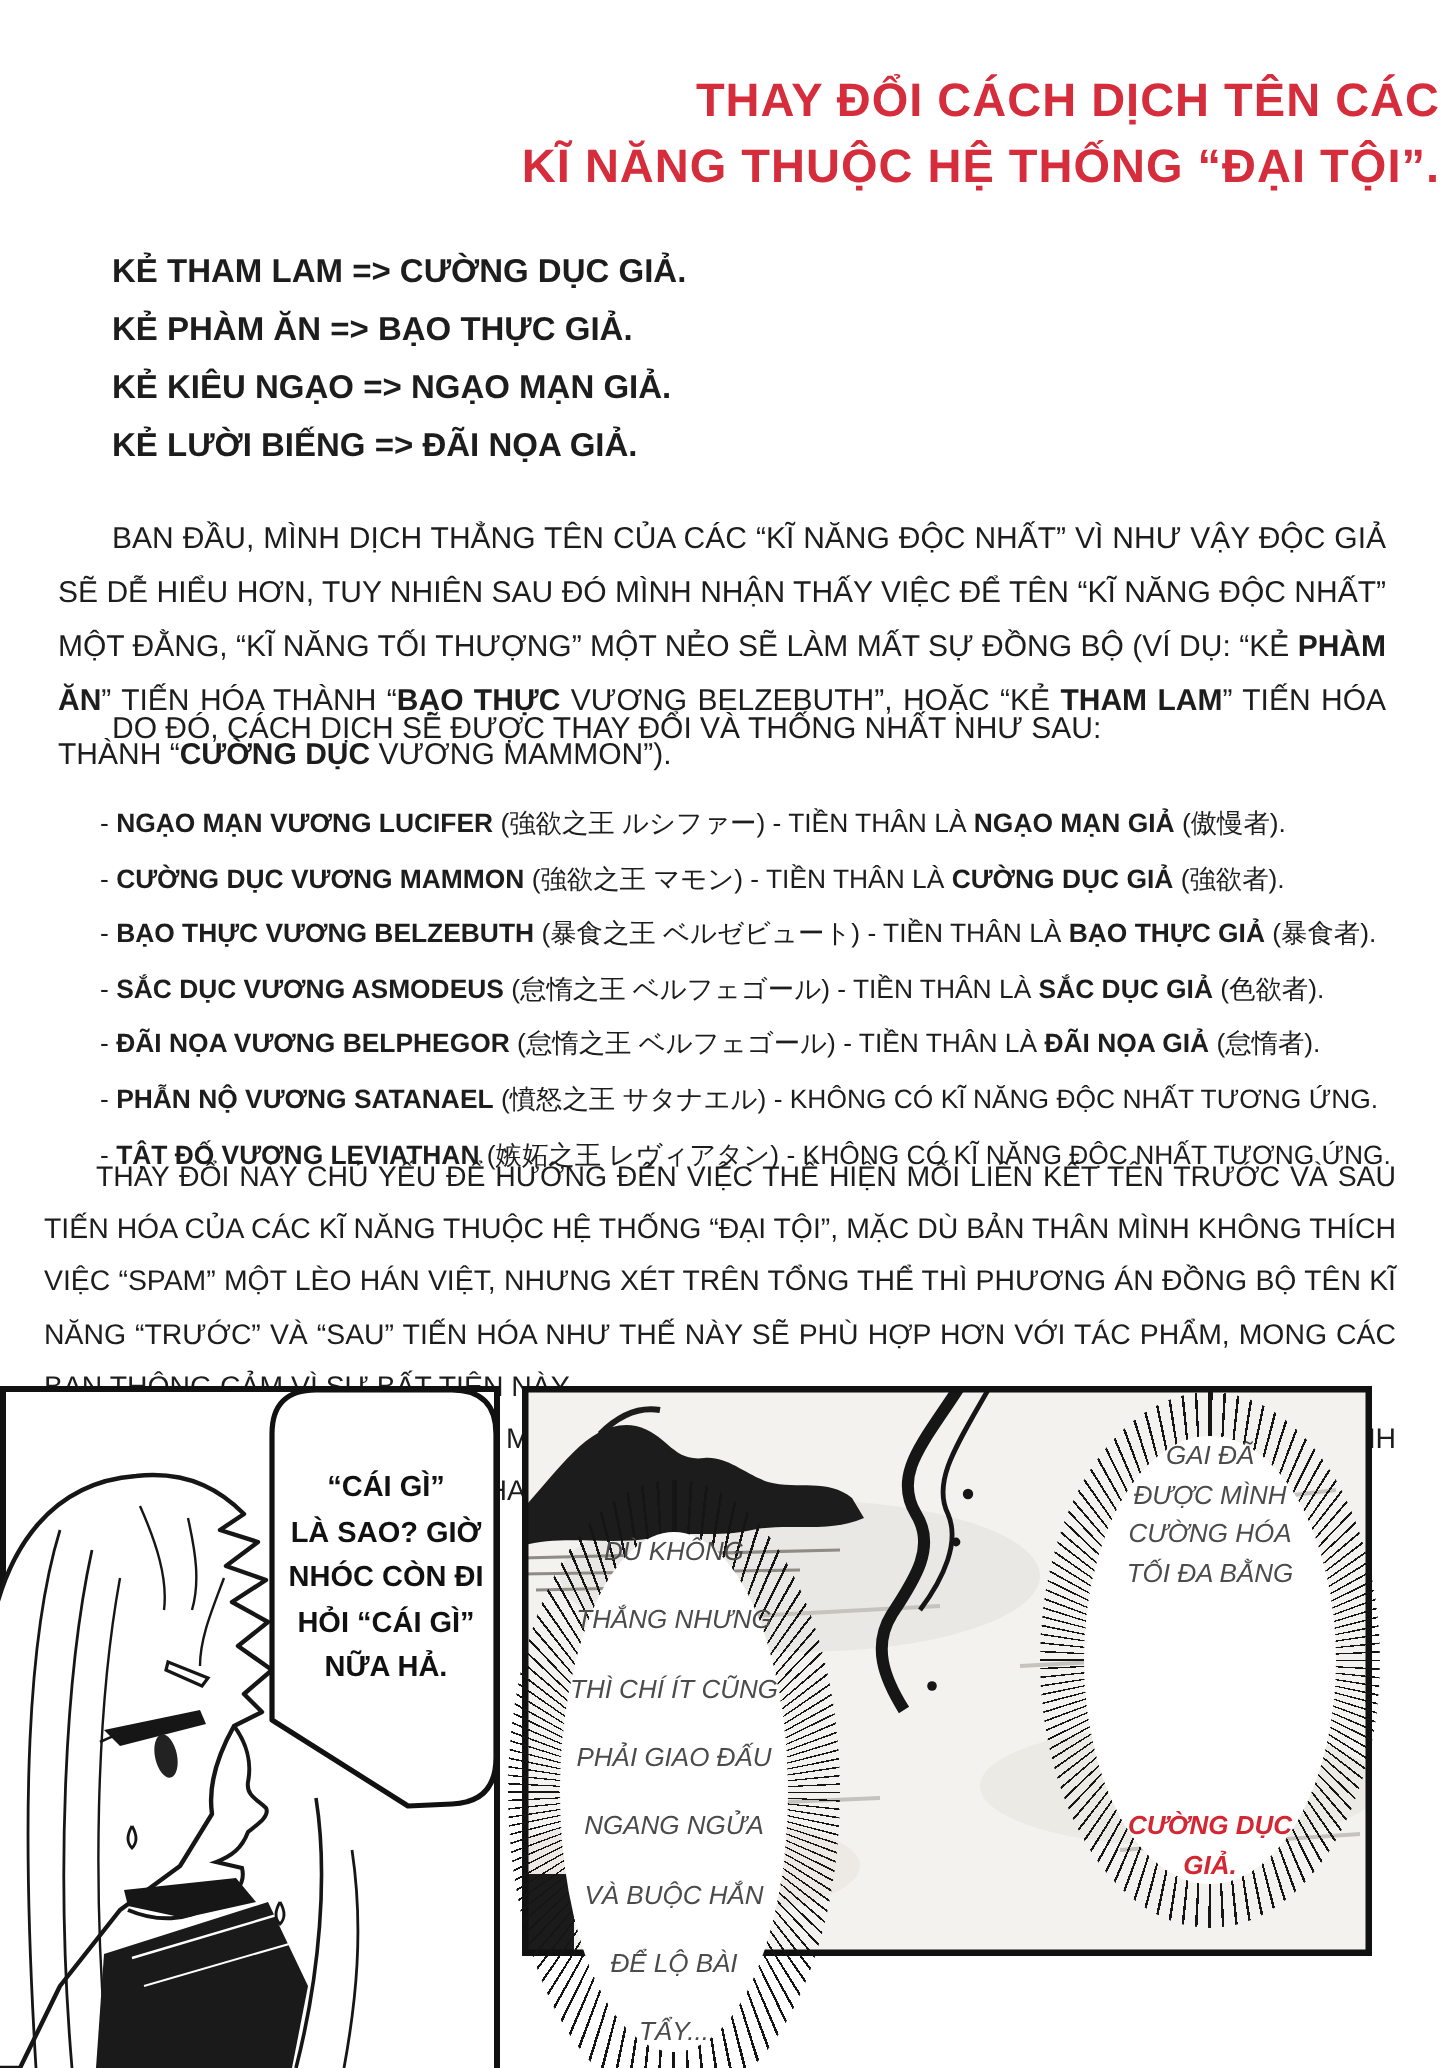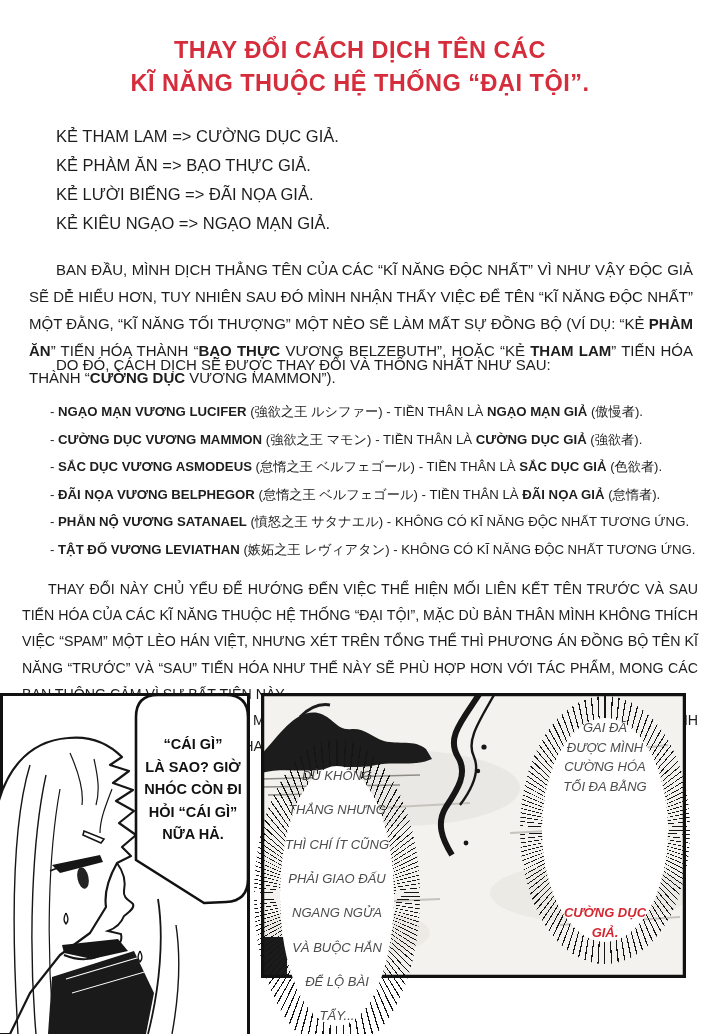--- a/index.html
+++ b/index.html
@@ -2,23 +2,23 @@
 <html><head>
 <meta charset="utf-8">
 <style>
   html,body{margin:0;padding:0;background:#ffffff;}
   body{width:720px;height:1034px;position:relative;overflow:hidden;
        font-family:"Liberation Sans",sans-serif;color:#1d1d1d;}
   .abs{position:absolute;}
   .b{font-weight:700;}
 
   
-  .title{left:0;top:34px;width:720px;text-align:center;font-weight:700;
+  .title{left:0;top:34px;width:720px;text-align:right;font-weight:700;
          font-size:23.5px;line-height:33px;letter-spacing:.5px;}
-  .rename{left:56px;top:122px;font-size:16.5px;font-weight:400;line-height:29px;white-space:nowrap;}
+  .rename{left:56px;top:122px;font-size:16.5px;font-weight:700;line-height:29px;white-space:nowrap;}
   .para{font-size:15px;line-height:27px;text-align:justify;}
   .p1{left:29px;top:236px;width:664px;text-indent:27px;margin-top:20px;}
   .note{left:29px;top:351px;width:664px;text-indent:27px;font-size:15px;line-height:27px;}
   .sinlist{left:50px;top:398px;font-size:13.2px;line-height:27.6px;white-space:nowrap;}
   .p2{left:22px;top:576px;width:676px;font-size:14.2px;line-height:26.2px;text-align:justify;}
   .p2 div{text-indent:26px;}
 
   
   .manga{left:0;top:693px;width:720px;height:352px;}
   .manga svg{position:absolute;left:0;top:0;}
@@ -39,31 +39,32 @@
 <body>
 
 <div class="abs title" style="color:#d62d3c">
     <div>THAY ĐỔI CÁCH DỊCH TÊN CÁC</div>
     <div>KĨ NĂNG THUỘC HỆ THỐNG “ĐẠI TỘI”.</div>
   </div>
 
 <div class="abs rename">
     <div>KẺ THAM LAM =&gt; CƯỜNG DỤC GIẢ.</div>
     <div>KẺ PHÀM ĂN =&gt; BẠO THỰC GIẢ.</div>
+    <div>KẺ KIÊU NGẠO =&gt; NGẠO MẠN GIẢ.</div>
     <div>KẺ LƯỜI BIẾNG =&gt; ĐÃI NỌA GIẢ.</div>
-    <div>KẺ KIÊU NGẠO =&gt; NGẠO MẠN GIẢ.</div>
   </div>
 
 <div class="abs para p1"><span>BAN ĐẦU, MÌNH DỊCH THẲNG TÊN CỦA CÁC “KĨ NĂNG ĐỘC NHẤT” VÌ NHƯ VẬY ĐỘC GIẢ SẼ DỄ HIỂU HƠN, TUY NHIÊN SAU ĐÓ MÌNH NHẬN THẤY VIỆC ĐỂ TÊN “KĨ NĂNG ĐỘC NHẤT” MỘT ĐẰNG, “KĨ NĂNG TỐI THƯỢNG” MỘT NẺO SẼ LÀM MẤT SỰ ĐỒNG BỘ (VÍ DỤ: “KẺ </span><span class="b">PHÀM ĂN</span><span>” TIẾN HÓA THÀNH “</span><span class="b">BẠO THỰC</span><span> VƯƠNG BELZEBUTH”, HOẶC “KẺ </span><span class="b">THAM LAM</span><span>” TIẾN HÓA THÀNH “</span><span class="b">CƯỜNG DỤC</span><span> VƯƠNG MAMMON”).</span></div>
 
 <div class="abs note">DO ĐÓ, CÁCH DỊCH SẼ ĐƯỢC THAY ĐỔI VÀ THỐNG NHẤT NHƯ SAU:</div>
 
 <div class="abs sinlist">
     <div><span>- </span><span class="b">NGẠO MẠN VƯƠNG LUCIFER</span><span> (強欲之王 ルシファー) - TIỀN THÂN LÀ </span><span class="b">NGẠO MẠN GIẢ</span><span> (傲慢者).</span></div>
     <div><span>- </span><span class="b">CƯỜNG DỤC VƯƠNG MAMMON</span><span> (強欲之王 マモン) - TIỀN THÂN LÀ </span><span class="b">CƯỜNG DỤC GIẢ</span><span> (強欲者).</span></div>
+    <div><span>- </span><span class="b">BẠO THỰC VƯƠNG BELZEBUTH</span><span> (暴食之王 ベルゼビュート) - TIỀN THÂN LÀ </span><span class="b">BẠO THỰC GIẢ</span><span> (暴食者).</span></div>
     <div><span>- </span><span class="b">SẮC DỤC VƯƠNG ASMODEUS</span><span> (怠惰之王 ベルフェゴール) - TIỀN THÂN LÀ </span><span class="b">SẮC DỤC GIẢ</span><span> (色欲者).</span></div>
     <div><span>- </span><span class="b">ĐÃI NỌA VƯƠNG BELPHEGOR</span><span> (怠惰之王 ベルフェゴール) - TIỀN THÂN LÀ </span><span class="b">ĐÃI NỌA GIẢ</span><span> (怠惰者).</span></div>
     <div><span>- </span><span class="b">PHẪN NỘ VƯƠNG SATANAEL</span><span> (憤怒之王 サタナエル) - KHÔNG CÓ KĨ NĂNG ĐỘC NHẤT TƯƠNG ỨNG.</span></div>
     <div><span>- </span><span class="b">TẬT ĐỐ VƯƠNG LEVIATHAN</span><span> (嫉妬之王 レヴィアタン) - KHÔNG CÓ KĨ NĂNG ĐỘC NHẤT TƯƠNG ỨNG.</span></div>
   </div>
 
 <div class="abs p2">
   <div>THAY ĐỔI NÀY CHỦ YẾU ĐỂ HƯỚNG ĐẾN VIỆC THỂ HIỆN MỐI LIÊN KẾT TÊN TRƯỚC VÀ SAU TIẾN HÓA CỦA CÁC KĨ NĂNG THUỘC HỆ THỐNG “ĐẠI TỘI”, MẶC DÙ BẢN THÂN MÌNH KHÔNG THÍCH VIỆC “SPAM” MỘT LÈO HÁN VIỆT, NHƯNG XÉT TRÊN TỔNG THỂ THÌ PHƯƠNG ÁN ĐỒNG BỘ TÊN KĨ NĂNG “TRƯỚC” VÀ “SAU” TIẾN HÓA NHƯ THẾ NÀY SẼ PHÙ HỢP HƠN VỚI TÁC PHẨM, MONG CÁC BẠN THÔNG CẢM VÌ SỰ BẤT TIỆN NÀY.</div>
   <div>GIẢ SỬ NẾU BỘ NÀY KHÔNG MANG TÍNH HỆ THỐNG VÀ KHÔNG CẦN SỰ ĐỒNG BỘ, THÌ MÌNH VẪN SẼ DÙNG CÁCH DỊCH CŨ, THAY VÌ HÁN VIỆT.</div>
 </div>

